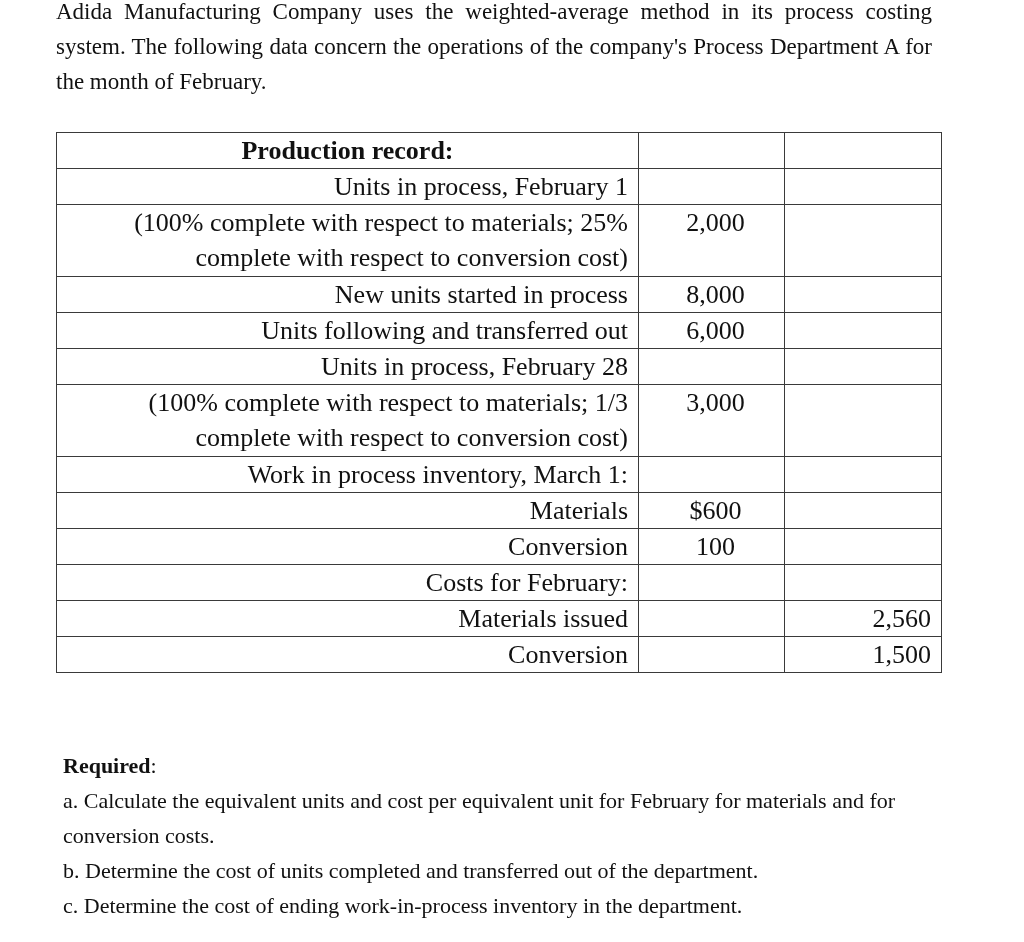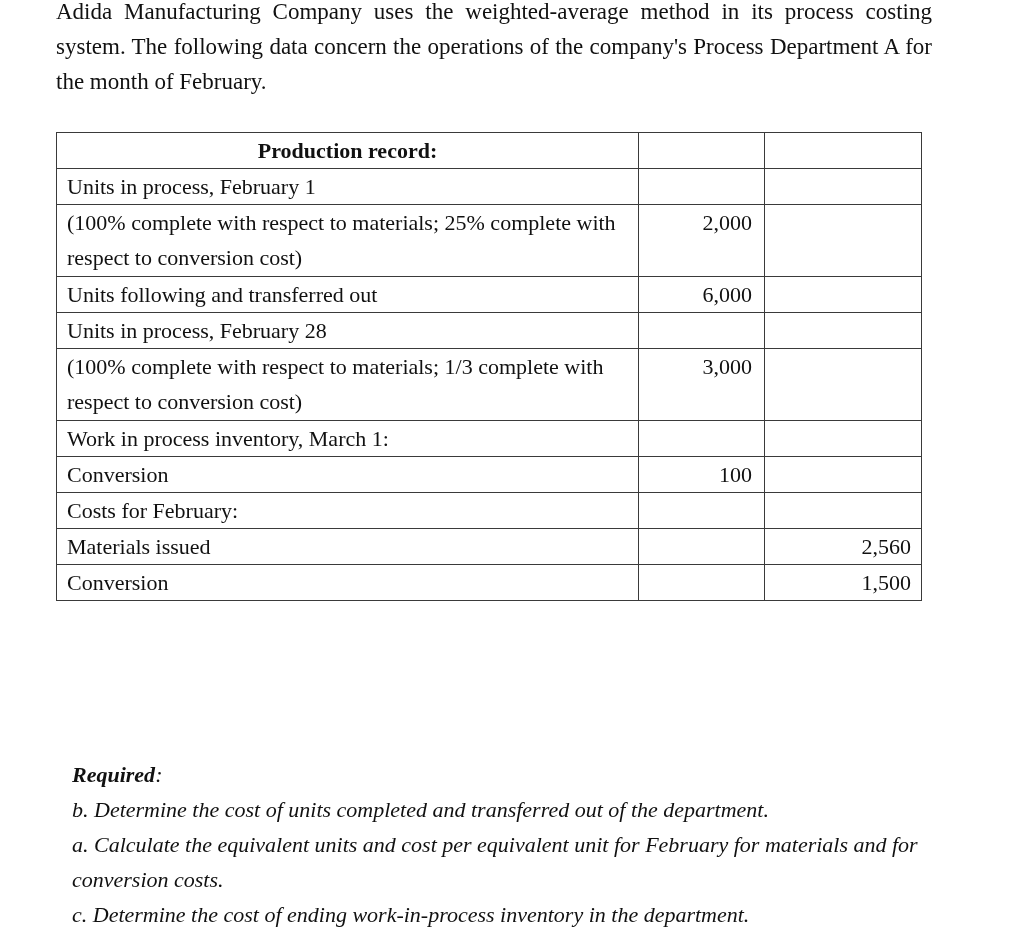--- a/index.html
+++ b/index.html
@@ -9,37 +9,38 @@
     color: #111111;
   }
   .intro {
     position: absolute; left: 56px; top: -6px; width: 876px;
     font-size: 23px; line-height: 35px; text-align: justify;
     margin: 0;
   }
   .tbl {
     position: absolute; left: 56px; top: 132px;
     border-collapse: collapse;
-    font-size: 22px;
+    font-size: 26px;
   }
   .tbl td {
     border: 1.5px solid #3a3a3a;
     padding: 0 10px;
     height: 35px;
     vertical-align: top;
     line-height: 35px;
+    text-align: right;
   }
   .tbl td.c1 { width: 561px; }
-  .tbl td.c2 { width: 113px; text-align: right; padding-right: 12px; padding-left: 0; }
+  .tbl td.c2 { width: 113px; text-align: center; padding-right: 12px; padding-left: 20px; }
   .tbl td.c3 { width: 99px; text-align: right; padding-right: 10px; padding-left: 47px; }
   .tbl td.hdr { text-align: center; font-weight: bold; }
   .tbl tr.dbl td { height: 71px; margin-left: 38px; }
   .required {
     position: absolute; left: 56px; top: 741px; width: 860px;
-    font-size: 22px; line-height: 35px; margin: 16px; font-style: italic;
+    font-size: 22px; line-height: 35px; margin: 7px;
   }
   .required .req-title { font-weight: bold; }
   .required p { margin: 0; }
 </style>
 </head>
 <body>
 
 <p class="intro">Adida Manufacturing Company uses the weighted-average method in its process costing system. The following data concern the operations of the company's Process Department A for the month of February.</p>
 
 <table class="tbl">
@@ -53,37 +54,47 @@
     <td class="c1">Units in process, February 1</td>
     <td class="c2"></td>
     <td class="c3"></td>
   </tr>
   <tr class="dbl">
     <td class="c1">(100% complete with respect to materials; 25% complete with respect to conversion cost)</td>
     <td class="c2">2,000</td>
     <td class="c3"></td>
   </tr>
   <tr>
+    <td class="c1">New units started in process</td>
+    <td class="c2">8,000</td>
+    <td class="c3"></td>
+  </tr>
+  <tr>
     <td class="c1">Units following and transferred out</td>
     <td class="c2">6,000</td>
     <td class="c3"></td>
   </tr>
   <tr>
     <td class="c1">Units in process, February 28</td>
     <td class="c2"></td>
     <td class="c3"></td>
   </tr>
   <tr class="dbl">
     <td class="c1">(100% complete with respect to materials; 1/3 complete with respect to conversion cost)</td>
     <td class="c2">3,000</td>
     <td class="c3"></td>
   </tr>
   <tr>
     <td class="c1">Work in process inventory, March 1:</td>
     <td class="c2"></td>
+    <td class="c3"></td>
+  </tr>
+  <tr>
+    <td class="c1">Materials</td>
+    <td class="c2">$600</td>
     <td class="c3"></td>
   </tr>
   <tr>
     <td class="c1">Conversion</td>
     <td class="c2">100</td>
     <td class="c3"></td>
   </tr>
   <tr>
     <td class="c1">Costs for February:</td>
     <td class="c2"></td>
@@ -97,16 +108,16 @@
   <tr>
     <td class="c1">Conversion</td>
     <td class="c2"></td>
     <td class="c3">1,500</td>
   </tr>
 </tbody>
   </table>
 
 <div class="required">
   <p><span class="req-title">Required</span><span>:</span></p>
+  <p>a. Calculate the equivalent units and cost per equivalent unit for February for materials and for conversion costs.</p>
   <p>b. Determine the cost of units completed and transferred out of the department.</p>
-  <p>a. Calculate the equivalent units and cost per equivalent unit for February for materials and for conversion costs.</p>
   <p>c. Determine the cost of ending work-in-process inventory in the department.</p>
 </div>
 
 </body></html>

